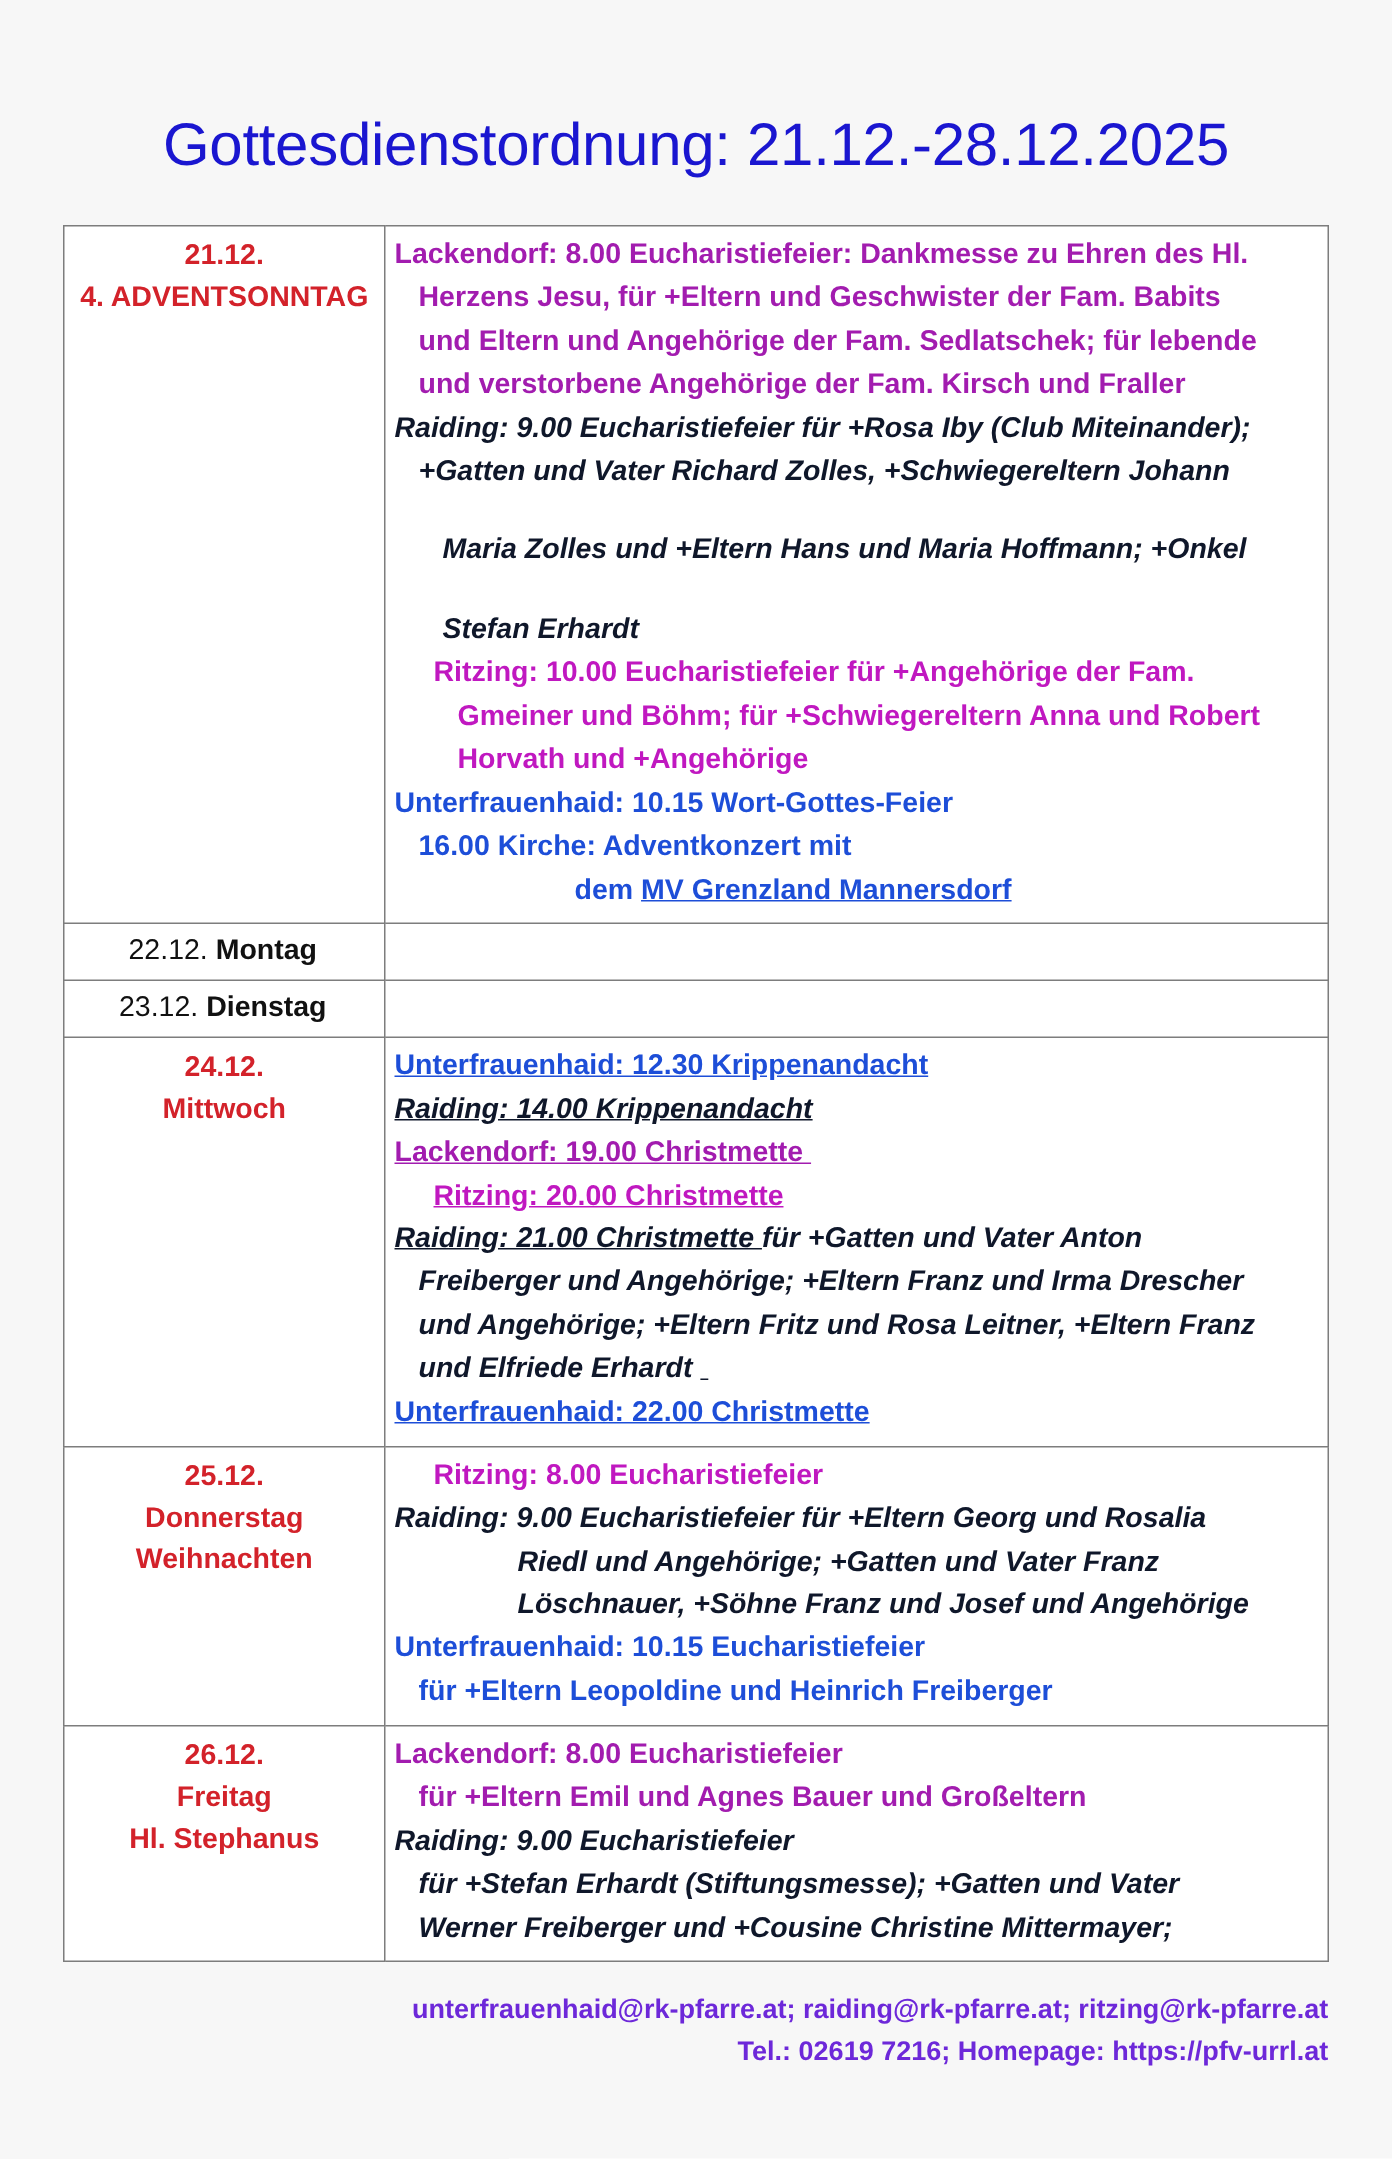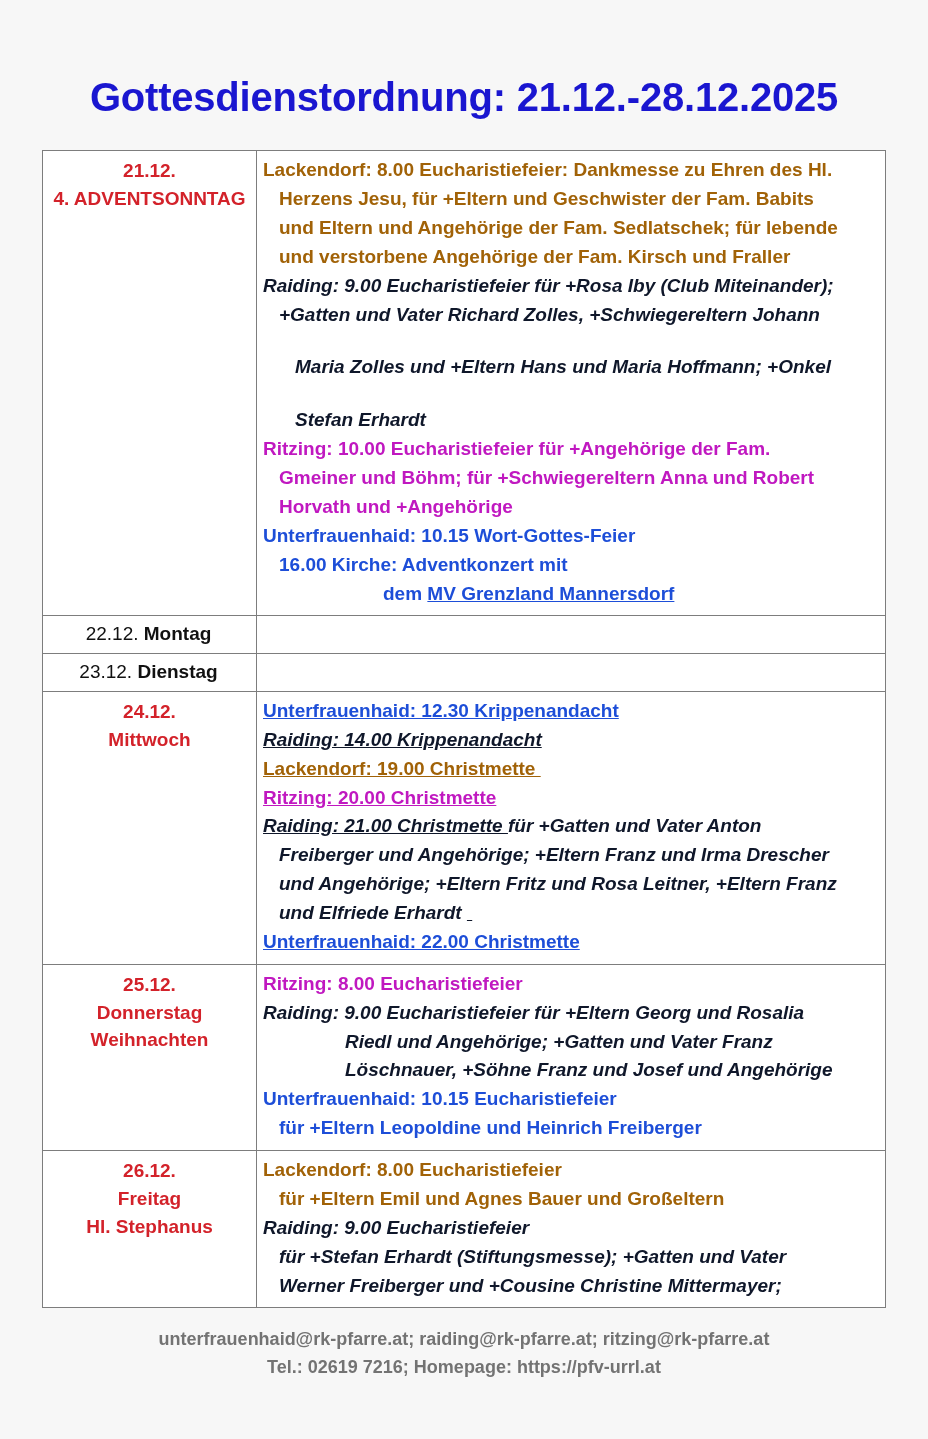--- a/index.html
+++ b/index.html
@@ -20,21 +20,21 @@
     box-sizing: border-box;
   }
 
   
   .doc-title {
     margin: 0;
     padding: 72px 60px 0 60px;
     text-align: center;
     color: #1a16d0;
     font-size: 40px;
-    font-weight: bold;
+    font-weight: normal;
     line-height: 1.28;
     letter-spacing: -0.2px;
   }
 
   
   .sched-table {
     width: 843px;
     margin: 27px auto 0 auto;
     border-collapse: collapse;
     table-layout: fixed;
@@ -81,38 +81,38 @@
 
   .ln {
     display: block;
     white-space: pre-wrap;
   }
   .ind-1 { padding-left: 16px; }
   .ind-2 { padding-left: 32px; margin-top: 24px; }
   .ind-3 { padding-left: 120px; }
   .ind-4 { padding-left: 82px; }
 
-  .c-lackendorf { color: #a16207; }
+  .c-lackendorf { color: #a21caf; }
   .c-raiding    { color: #0f172a; font-style: italic; }
-  .c-ritzing    { color: #c018c0; }
+  .c-ritzing    { color: #c018c0; margin-left: 26px; }
   .c-unterfrauenhaid { color: #1d4ed8; }
 
   .u { text-decoration: underline; }
   .tinyu {
     text-decoration: underline;
     display: inline-block;
     width: 8px;
   }
 
   
   .footer {
     margin: 17px auto 0 auto;
     width: 843px;
-    text-align: center;
-    color: #737373;
+    text-align: right;
+    color: #6d28d9;
     font-size: 18px;
     font-weight: bold;
     line-height: 1.56;
   }
   .footer .fline { display: block; }
 </style>
 </head>
 <body>
 
 <div class="page">

